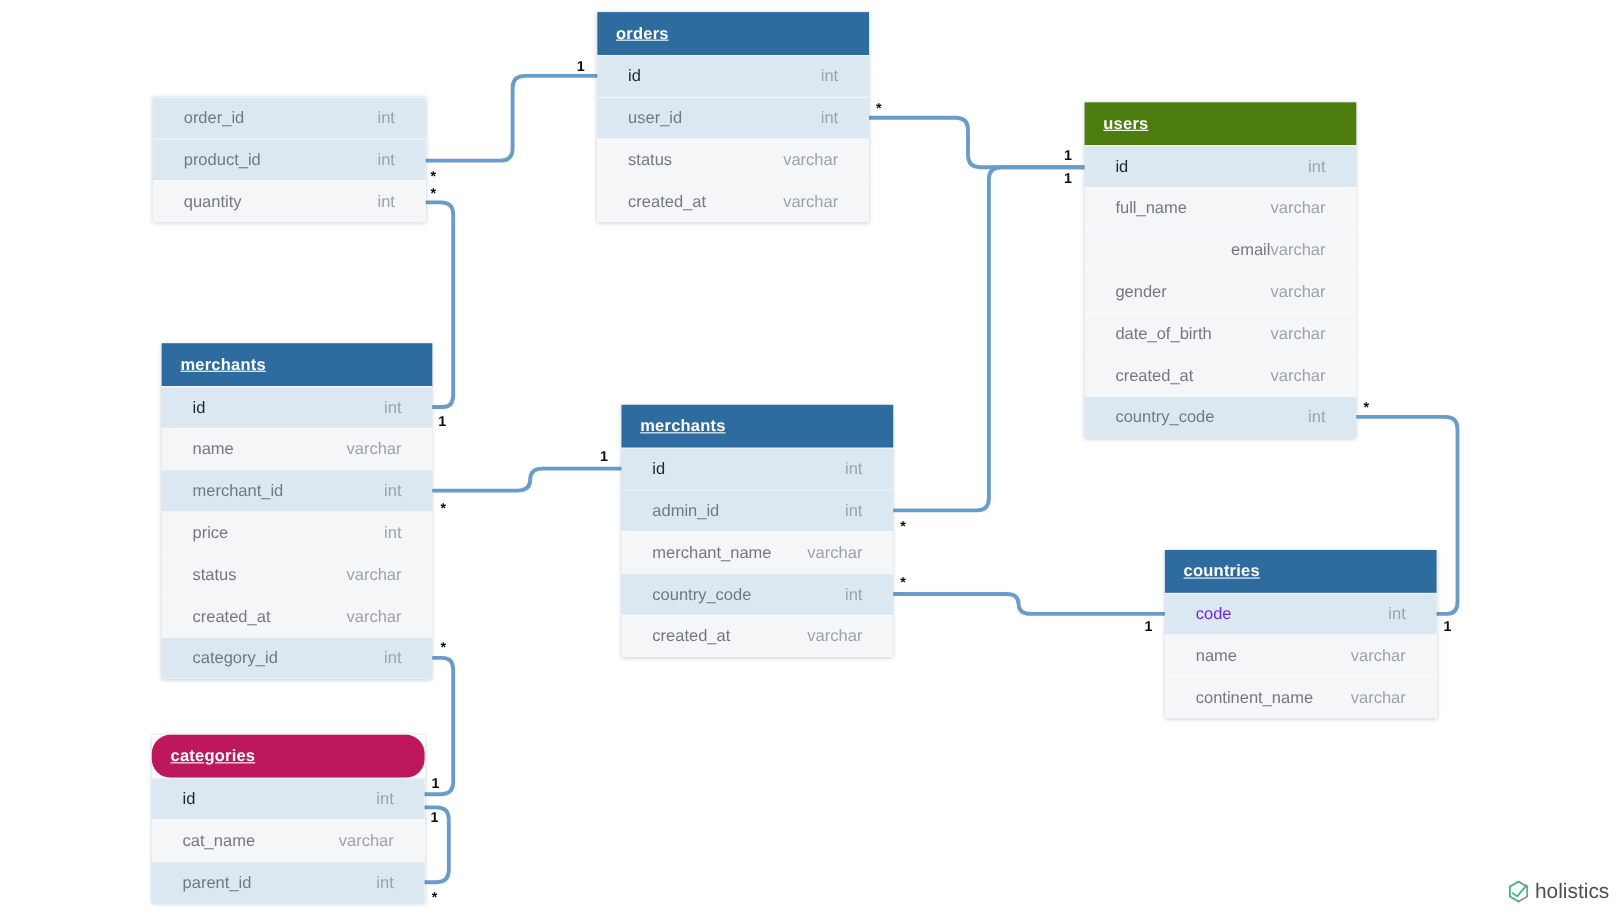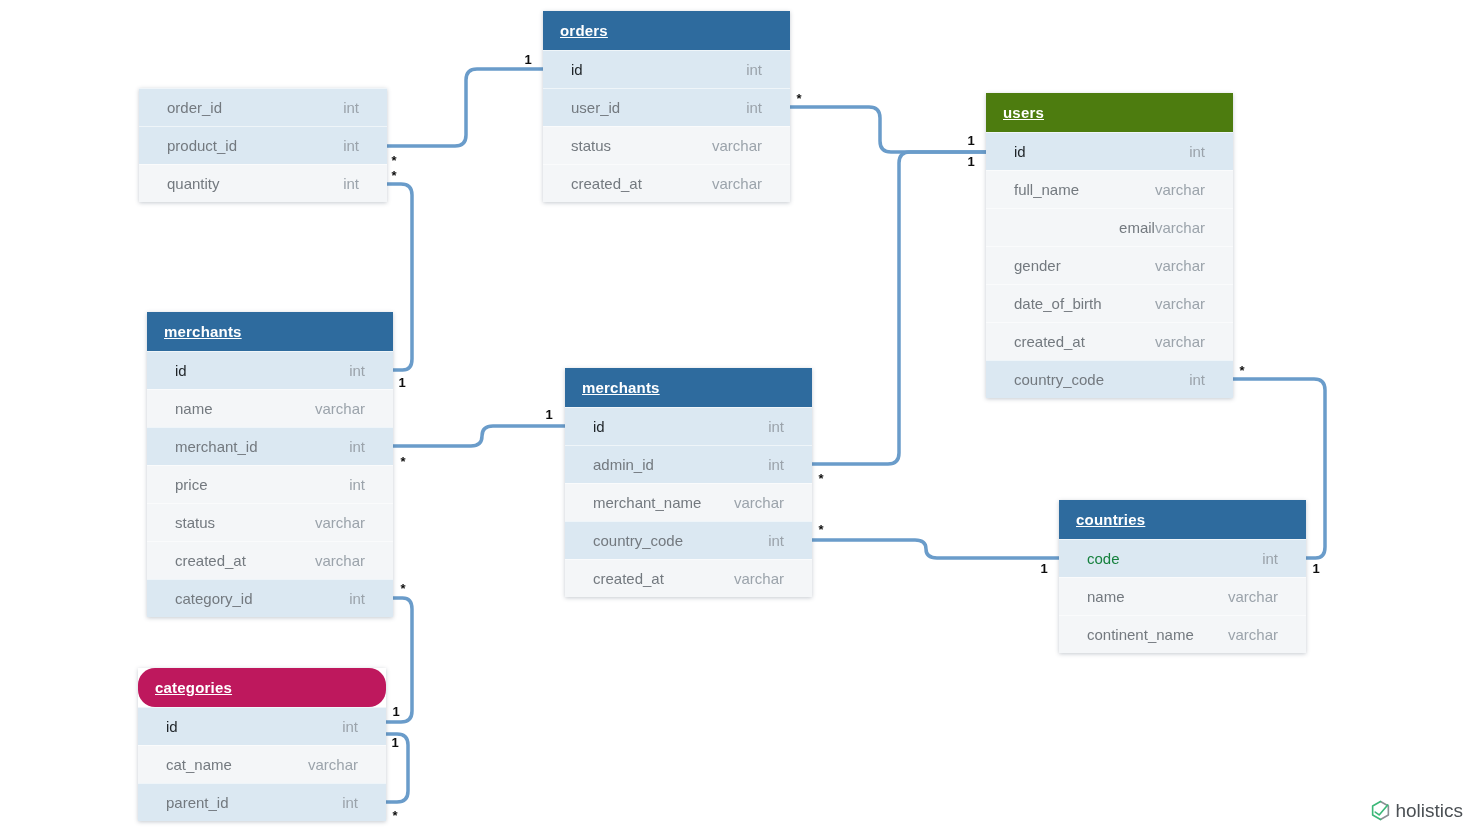--- a/index.html
+++ b/index.html
@@ -198,21 +198,21 @@
           <span class="ftype" style="color: rgb(155, 163, 171);">int</span>
         </div>
         <div class="erd-row" style="background: rgb(244, 246, 248);">
           <span class="fname" style="color: rgb(115, 121, 127);">created_at</span>
           <span class="ftype" style="color: rgb(155, 163, 171);">varchar</span>
         </div>
       </div>
       <div class="erd-table" style="left: 1059px; top: 500px; width: 247px;">
         <div class="erd-header" style="background: rgb(46, 107, 158); color: rgb(255, 255, 255);">countries</div>
         <div class="erd-row" style="background: rgb(219, 232, 242);">
-          <span class="fname" style="color: #15803d;">code</span>
+          <span class="fname" style="color: #6d28d9;">code</span>
           <span class="ftype" style="color: rgb(155, 163, 171);">int</span>
         </div>
         <div class="erd-row" style="background: rgb(244, 246, 248);">
           <span class="fname" style="color: rgb(115, 121, 127);">name</span>
           <span class="ftype" style="color: rgb(155, 163, 171);">varchar</span>
         </div>
         <div class="erd-row" style="background: rgb(244, 246, 248);">
           <span class="fname" style="color: rgb(115, 121, 127);">continent_name</span>
           <span class="ftype" style="color: rgb(155, 163, 171);">varchar</span>
         </div>

